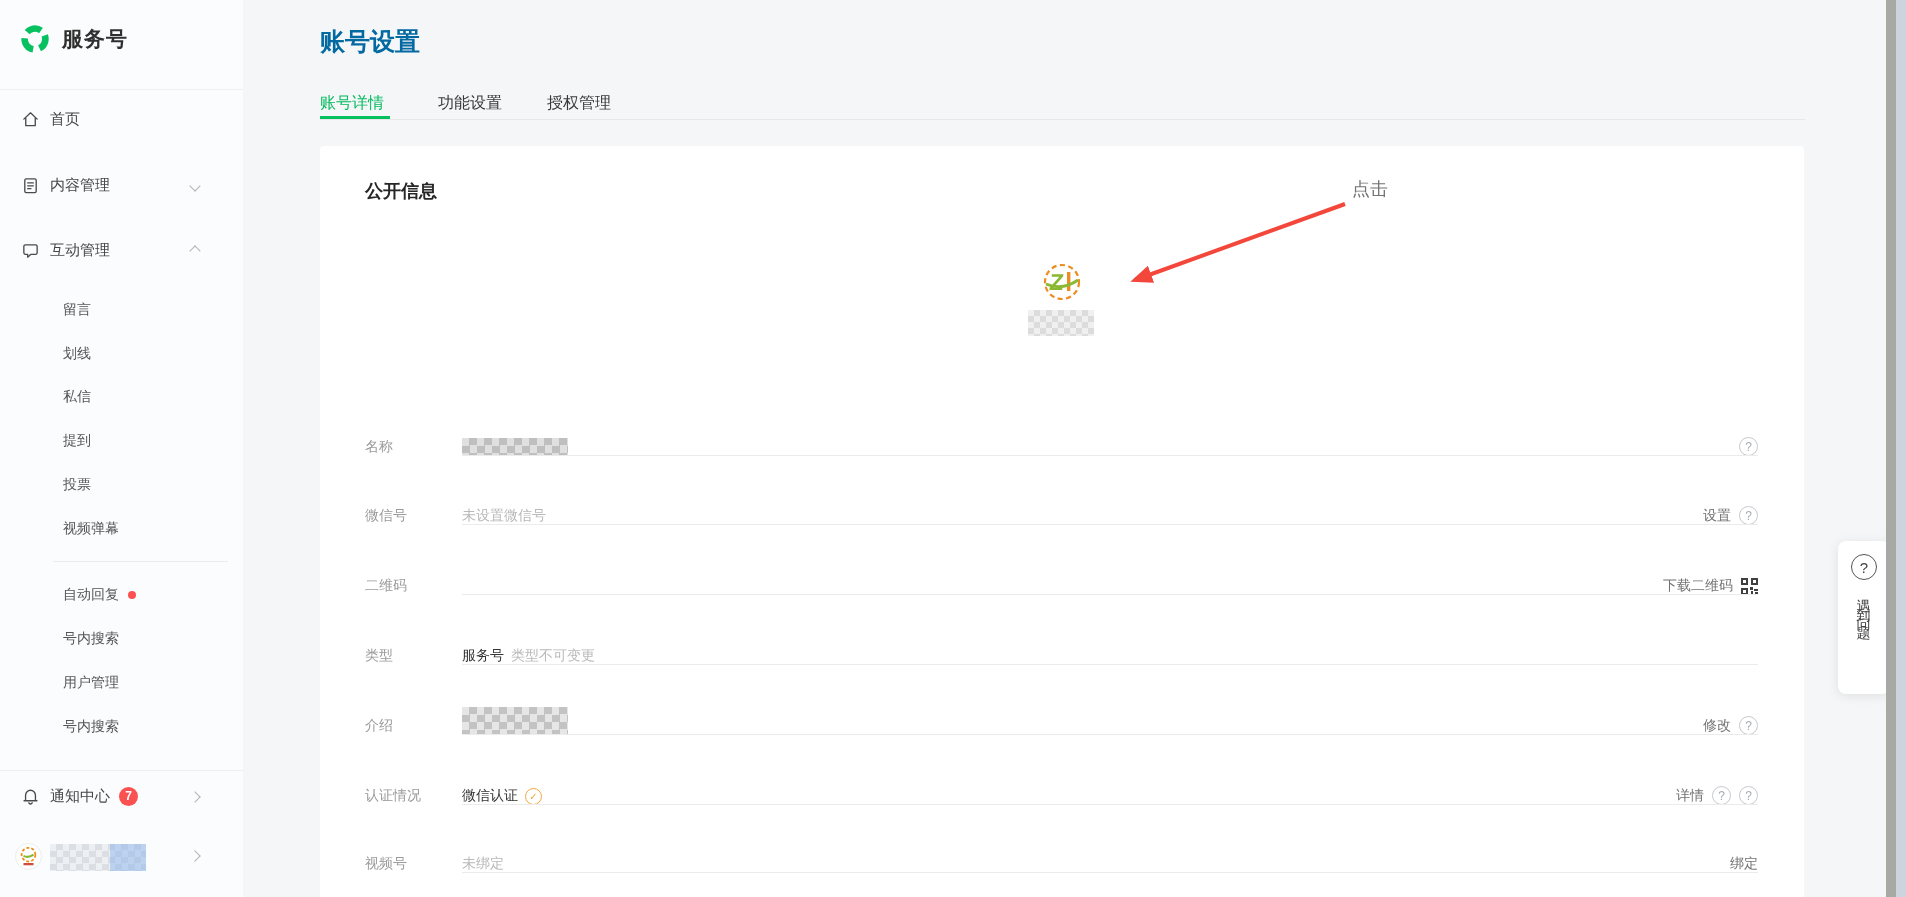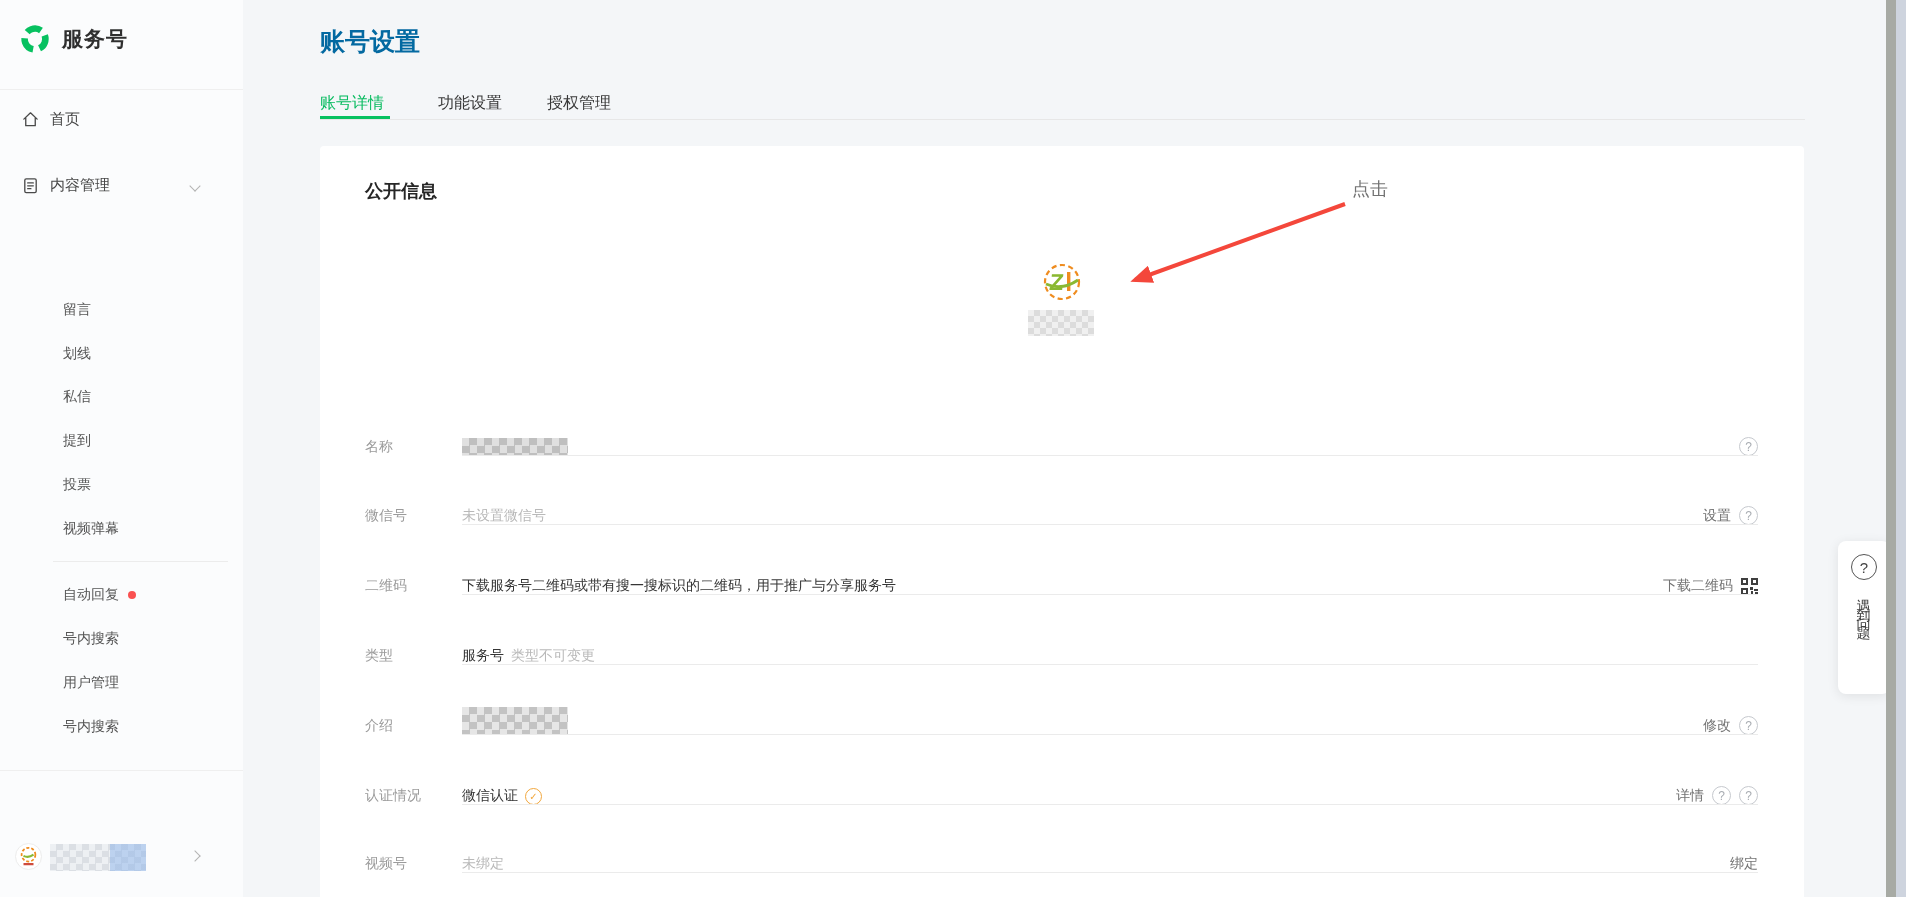--- a/index.html
+++ b/index.html
@@ -99,20 +99,27 @@
 
   <div class="nav-item" style="top:168px">
     <svg class="nicon icon" viewBox="0 0 20 20">
       <rect x="4" y="3" width="12" height="14.5" rx="1.5" fill="none" stroke="#4a4a4a" stroke-width="1.4"></rect>
       <path d="M7 7.3 H13 M7 10.3 H13 M7 13.3 H10.5" stroke="#4a4a4a" stroke-width="1.3" stroke-linecap="round"></path>
     </svg>
     <span class="nlabel">内容管理</span>
     <span class="chev-slot"><span class="chev down"></span></span>
   </div>
 
+  <div class="nav-item" style="top:233px">
+    <svg class="nicon icon" viewBox="0 0 20 20">
+      <path d="M4.5 4 H15.5 A1.6 1.6 0 0 1 17 5.6 V12.4 A1.6 1.6 0 0 1 15.5 14 H10.5 L7 17 V14 H4.5 A1.6 1.6 0 0 1 3 12.4 V5.6 A1.6 1.6 0 0 1 4.5 4 Z" fill="none" stroke="#4a4a4a" stroke-width="1.4" stroke-linejoin="round"></path>
+    </svg>
+    <span class="nlabel">互动管理</span>
+    <span class="chev-slot"><span class="chev up"></span></span>
+  </div>
 
   <div class="sub-item" style="top:301px">
       <span>留言</span>
     </div>
   <div class="sub-item" style="top:345px">
       <span>划线</span>
     </div>
   <div class="sub-item" style="top:388px">
       <span>私信</span>
     </div>
@@ -137,20 +144,28 @@
     </div>
   <div class="sub-item" style="top:674px">
       <span>用户管理</span>
     </div>
   <div class="sub-item" style="top:718px">
       <span>号内搜索</span>
     </div>
 
   <div class="sb-divider-full" style="top:770px"></div>
 
+  <div class="nav-item" style="top:779px">
+    <svg class="nicon icon" viewBox="0 0 20 20">
+      <path d="M3.2 14.5 H16.8 M4.8 14.5 V8.6 A5.2 5.2 0 0 1 15.2 8.6 V14.5 M8.2 16.6 A1.9 1.9 0 0 0 11.8 16.6" fill="none" stroke="#4a4a4a" stroke-width="1.4" stroke-linecap="round" stroke-linejoin="round"></path>
+    </svg>
+    <span class="nlabel">通知中心</span>
+    <span class="badge" style="position:absolute;left:119px">7</span>
+    <span class="chev-slot"><span class="chev right"></span></span>
+  </div>
 
   <div class="acct-avatar">
     <svg class="icon" viewBox="0 0 20 20">
       <circle cx="10" cy="8.5" r="5.5" fill="none" stroke="#ef8c1f" stroke-width="1.4" stroke-dasharray="2.4 1.6"></circle>
       <path d="M6 9.5 Q10 11.5 14 8.5" fill="none" stroke="#8ab832" stroke-width="1.6"></path>
       <rect x="6" y="15.2" width="8" height="1.8" fill="#cf4b3c"></rect>
     </svg>
   </div>
   <div class="acct-mosaic"></div>
   <span class="chev right" style="position:absolute;left:191px;top:852px"></span>
@@ -204,23 +219,20 @@
       </div>
     <div class="ractions">
       <span class="link">设置</span>
       <span class="help">?</span>
     </div>
     <div class="rline"></div>
   </div>
 
   <div class="row" style="top:380px">
     <div class="rlabel">二维码</div>
-    <div class="rvalue">
-        <span>下载服务号二维码或带有搜一搜标识的二维码，用于推广与分享服务号</span>
-      </div>
     <div class="ractions">
       <span class="link">下载二维码</span>
       <svg width="17" height="17" viewBox="0 0 17 17">
         <g fill="#3f3f3f">
           <rect x="0" y="0" width="7" height="7"></rect>
             <rect x="10" y="0" width="7" height="7"></rect>
             <rect x="0" y="10" width="7" height="7"></rect>
           <rect x="2" y="2" width="3" height="3" fill="#fff"></rect>
             <rect x="12" y="2" width="3" height="3" fill="#fff"></rect>
             <rect x="2" y="12" width="3" height="3" fill="#fff"></rect>

